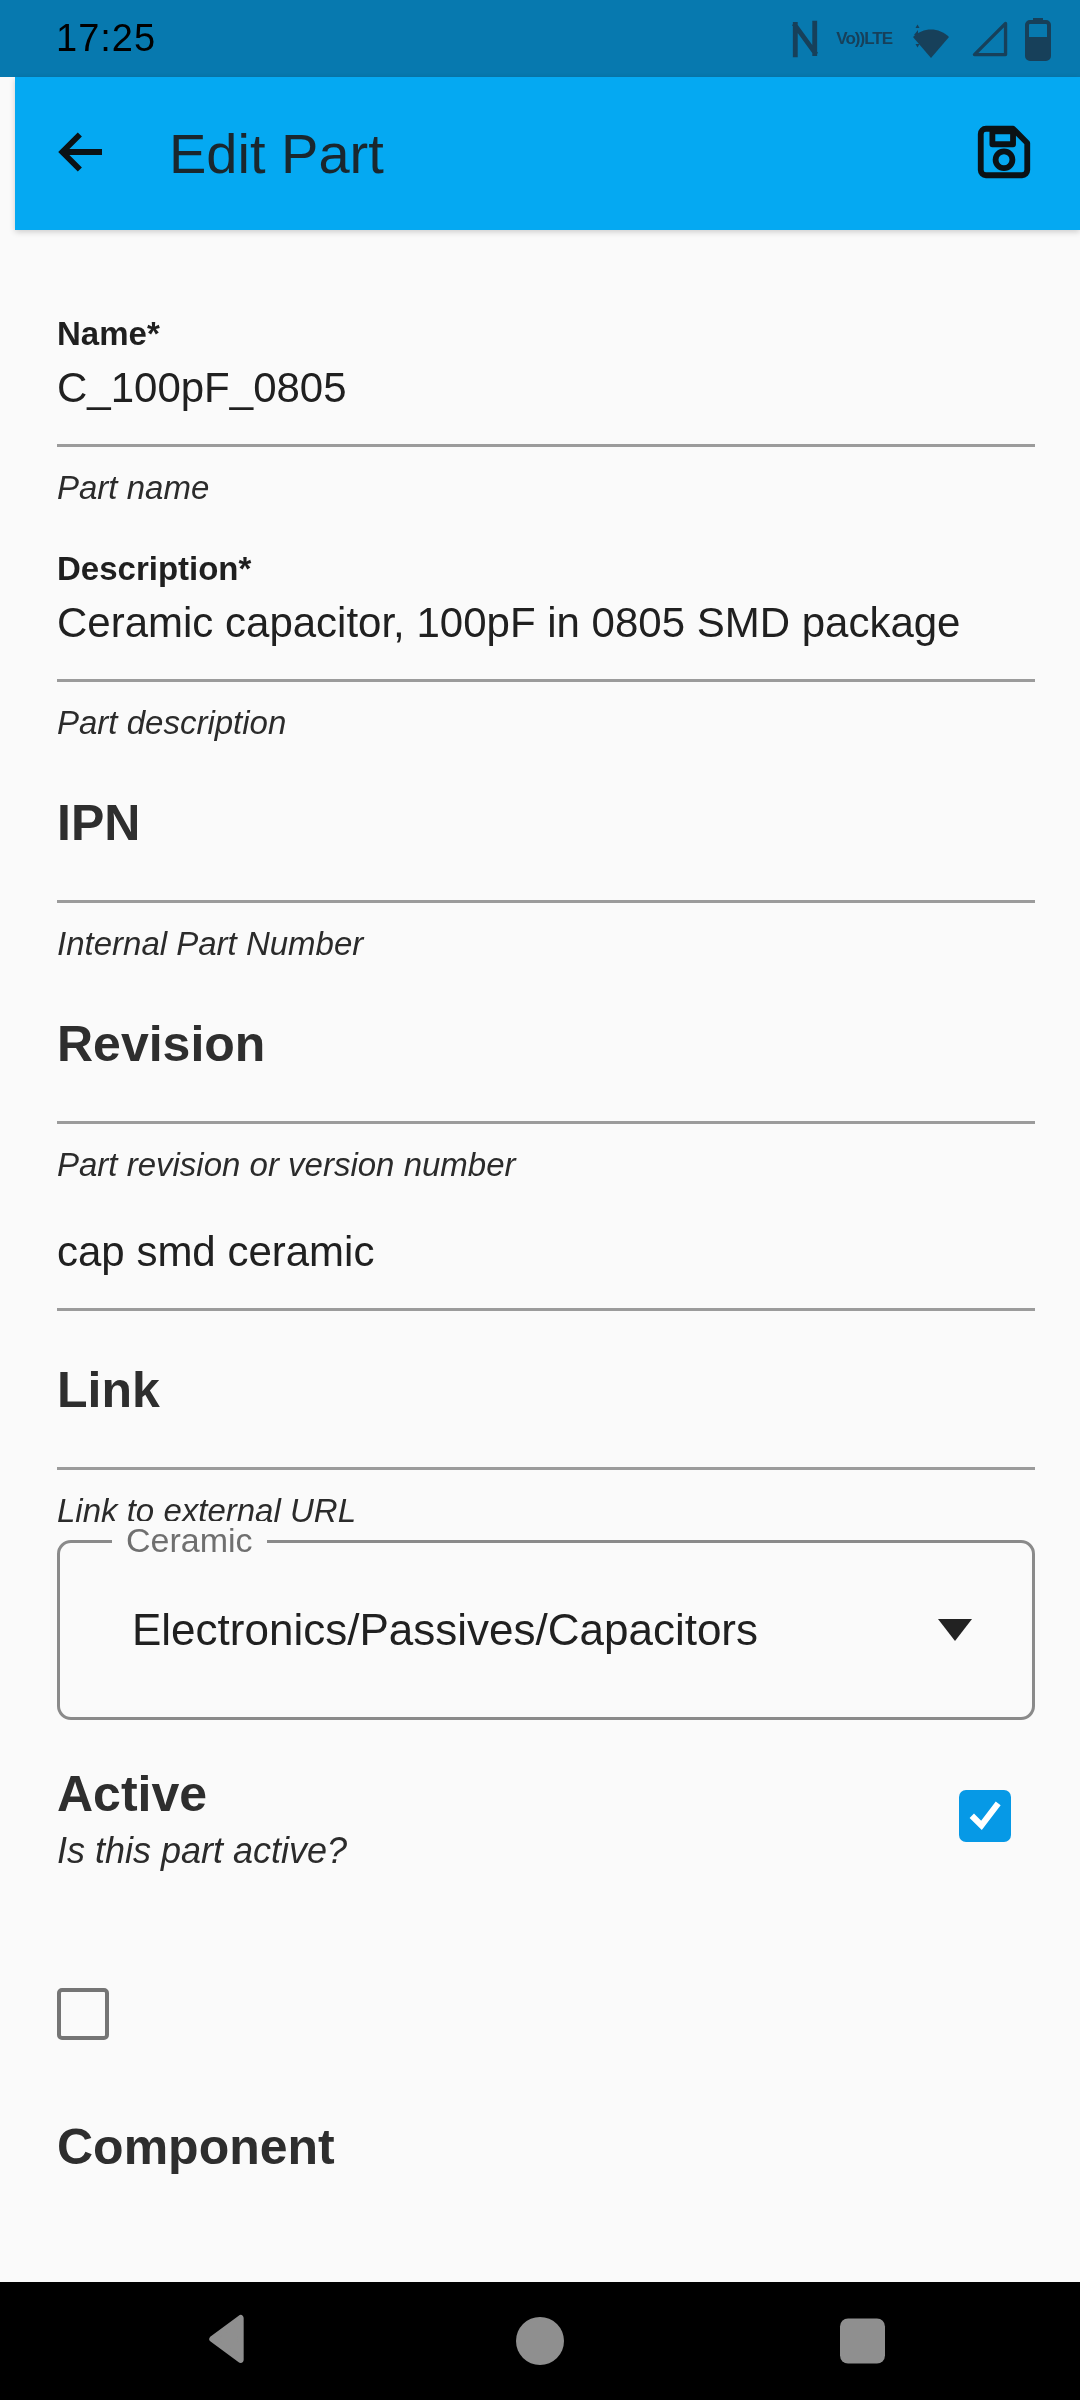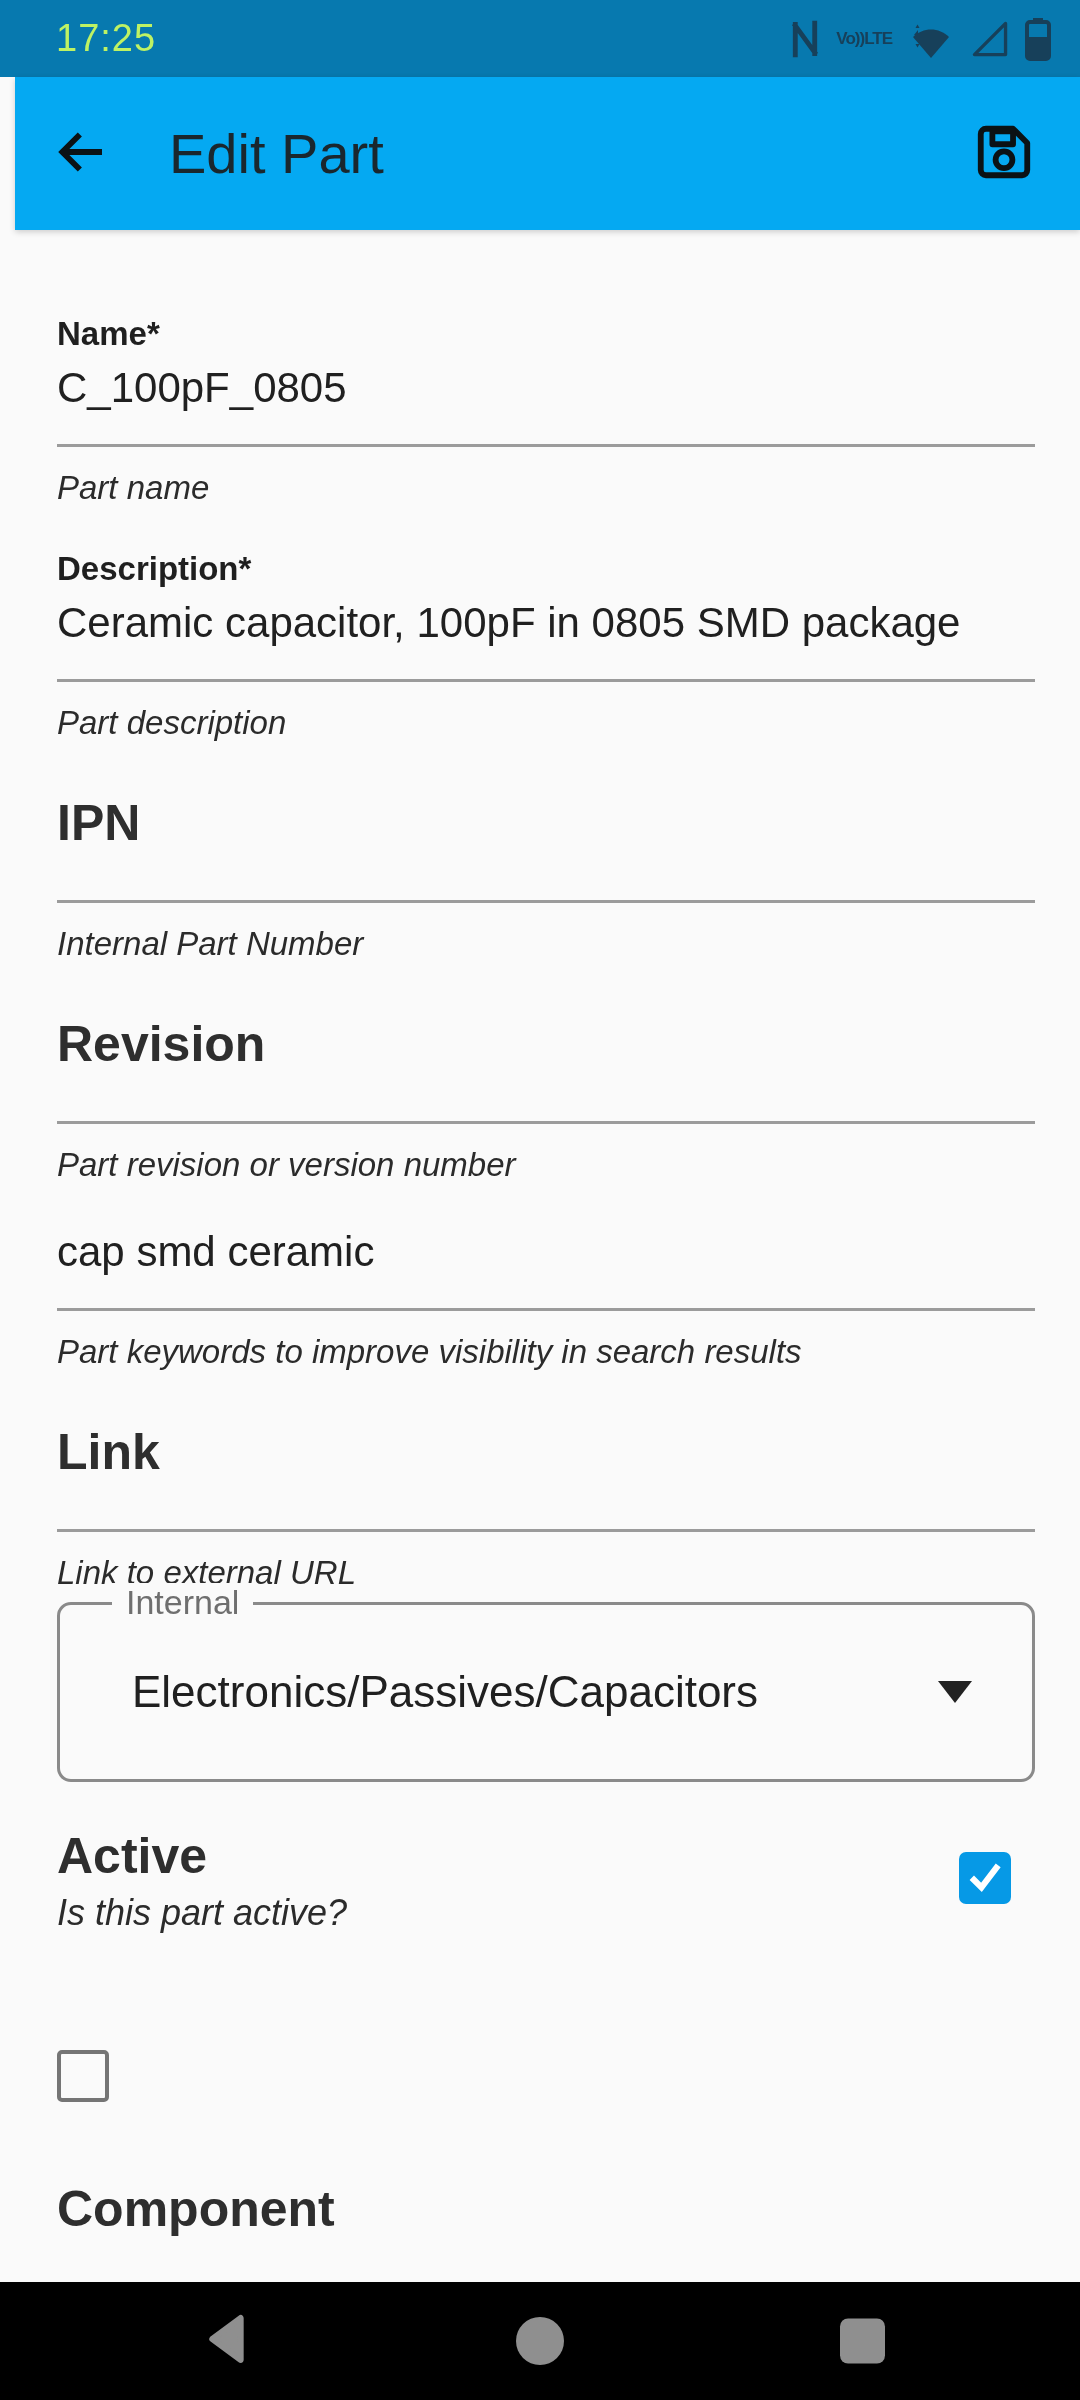--- a/index.html
+++ b/index.html
@@ -10,21 +10,21 @@
     position: relative;
     overflow: hidden;
   }
   
   .status-bar {
     position: absolute; top: 0; left: 0; right: 0; height: 77px;
     background: #0779AF;
     display: flex; align-items: center; justify-content: space-between;
     padding: 0 28px 0 56px;
   }
-  .status-time { font-size: 38px; font-weight: 500; color: #bef264; letter-spacing: 1px; }
+  .status-time { font-size: 38px; font-weight: 500; color: #000000; letter-spacing: 1px; }
   .status-icons { display: flex; align-items: center; gap: 14px; }
   .status-icons svg { display: block; }
   .volte { display: flex; flex-direction: row; align-items: center; line-height: 17px;
            font-size: 17px; font-weight: 700; color: #17405A; letter-spacing: -1px; }
   
   .app-bar {
     position: absolute; top: 77px; left: 15px; right: 0; height: 153px;
     background: #05A9F2;
     display: flex; align-items: center;
     padding: 0 36px;
@@ -160,31 +160,30 @@
 
   <div class="field empty">
     <div class="f-biglabel">Revision</div>
     <div class="f-line"></div>
     <div class="f-helper">Part revision or version number</div>
   </div>
 
   <div class="field">
     <div class="f-value">cap smd ceramic</div>
     <div class="f-line"></div>
-    <div class="f-helper">Part keywords to improve visibility in search results</div>
   </div>
 
   <div class="field empty">
     <div class="f-biglabel">Link</div>
     <div class="f-line"></div>
     <div class="f-helper">Link to external URL</div>
   </div>
 
   <div class="dropdown">
-    <span class="dd-label">Internal</span>
+    <span class="dd-label">Ceramic</span>
     <span class="dd-value">Electronics/Passives/Capacitors</span>
     <span class="dd-arrow"></span>
   </div>
 
   <div class="toggle-row">
     <div>
       <div class="t-title">Active</div>
       <div class="t-sub">Is this part active?</div>
     </div>
     <div class="checkbox checked">

